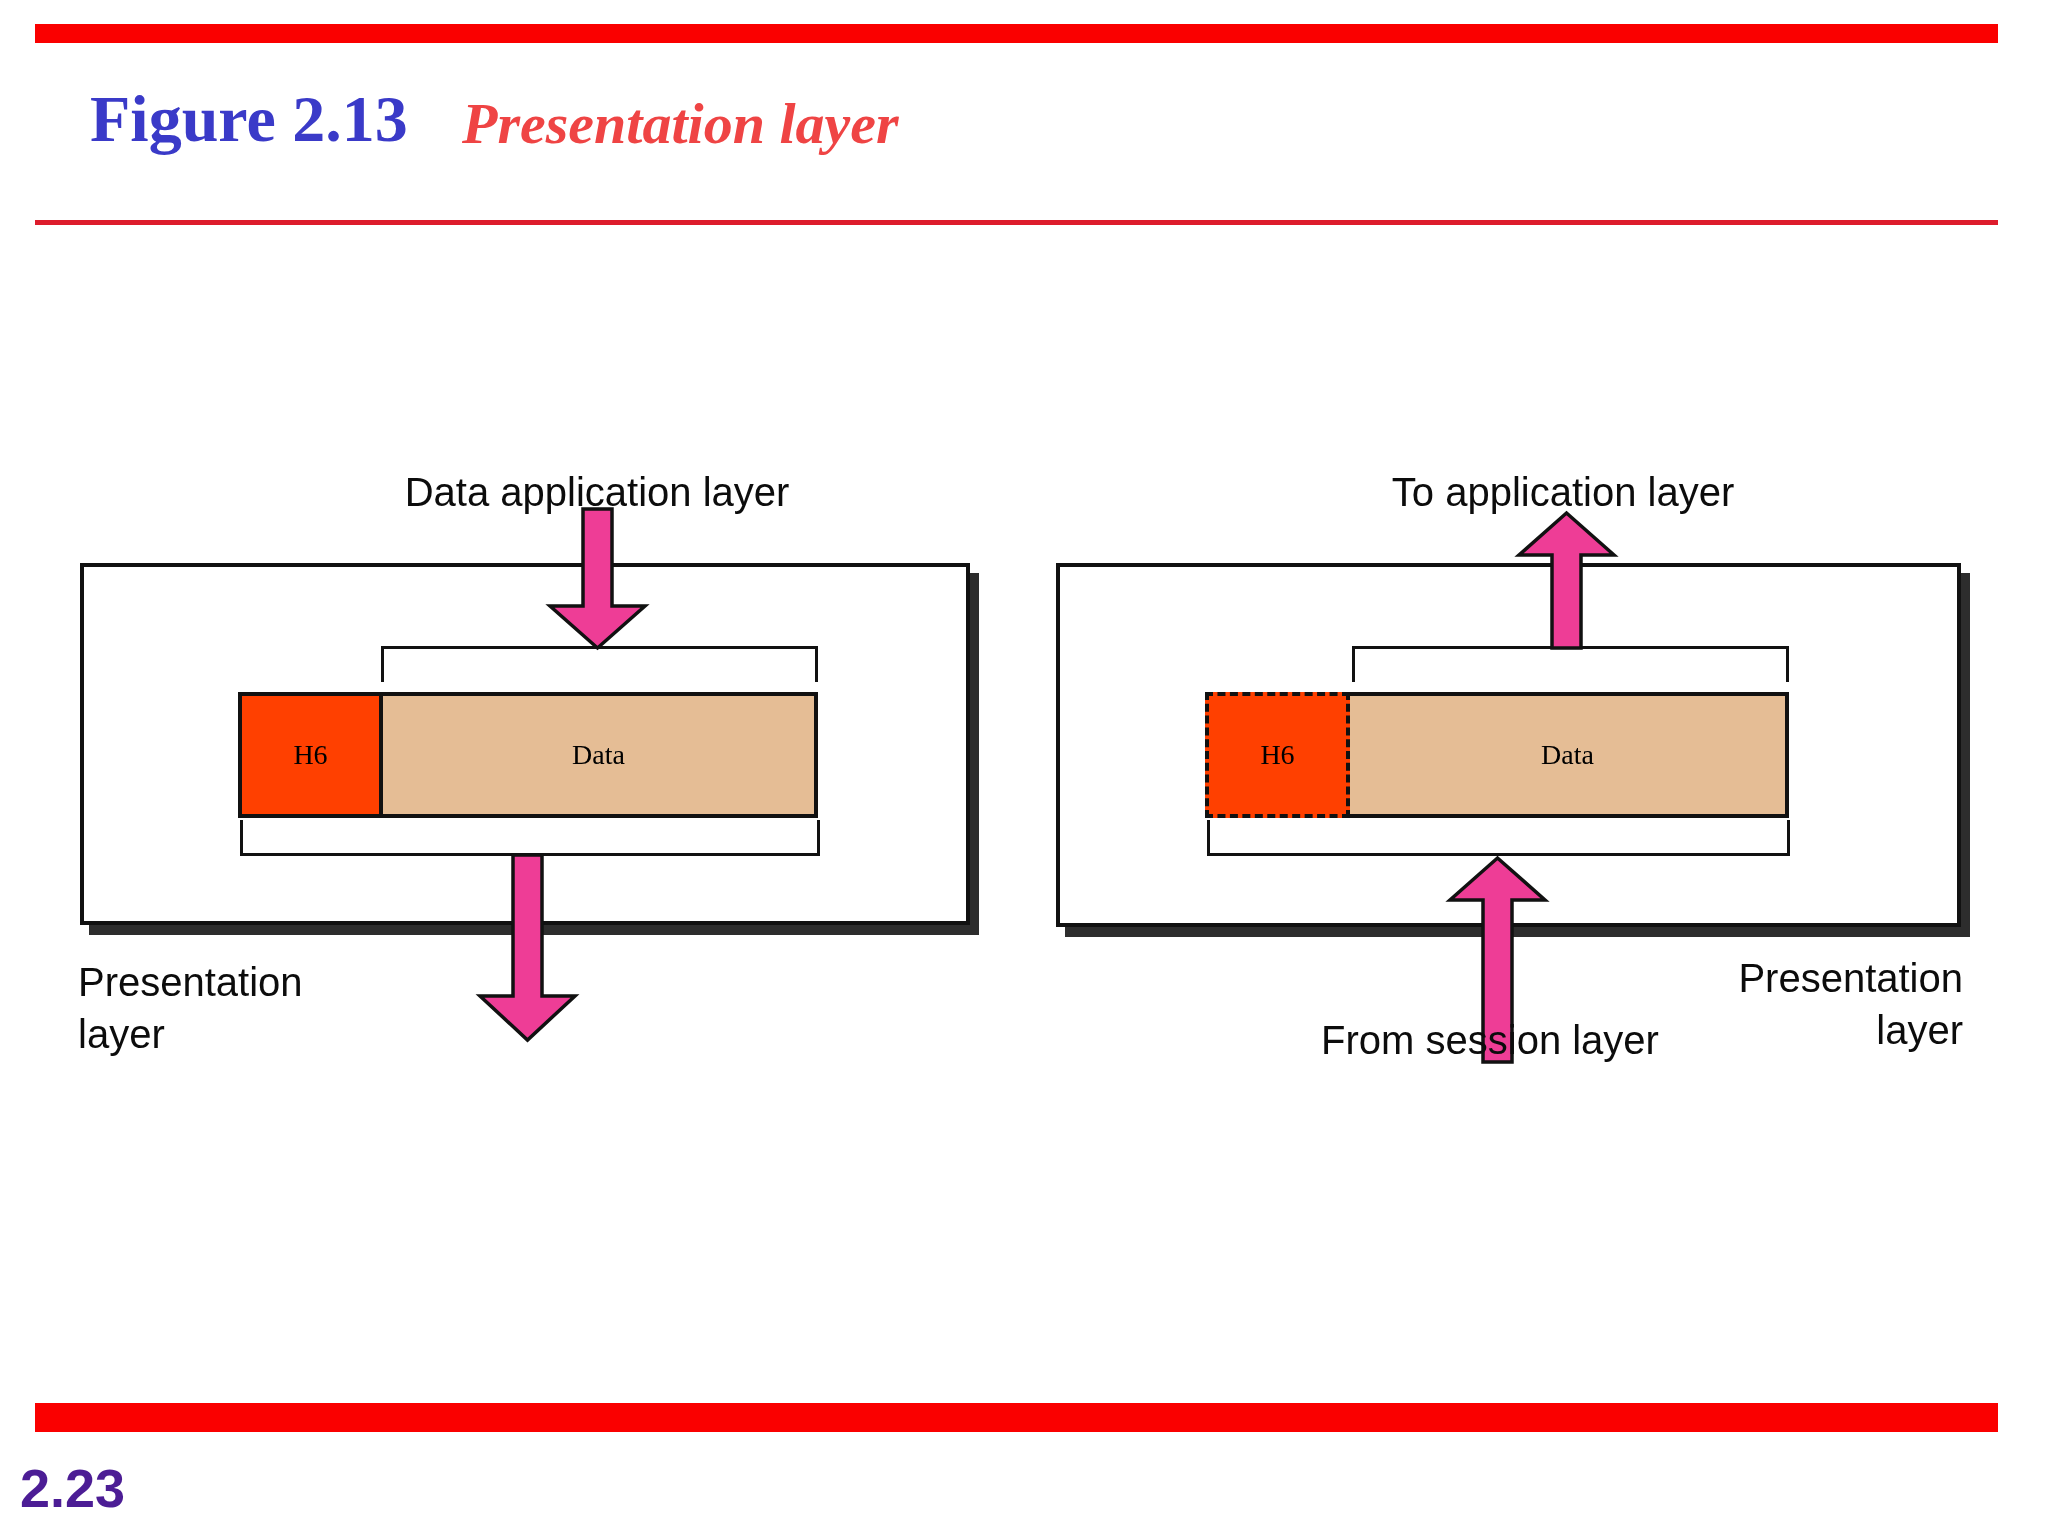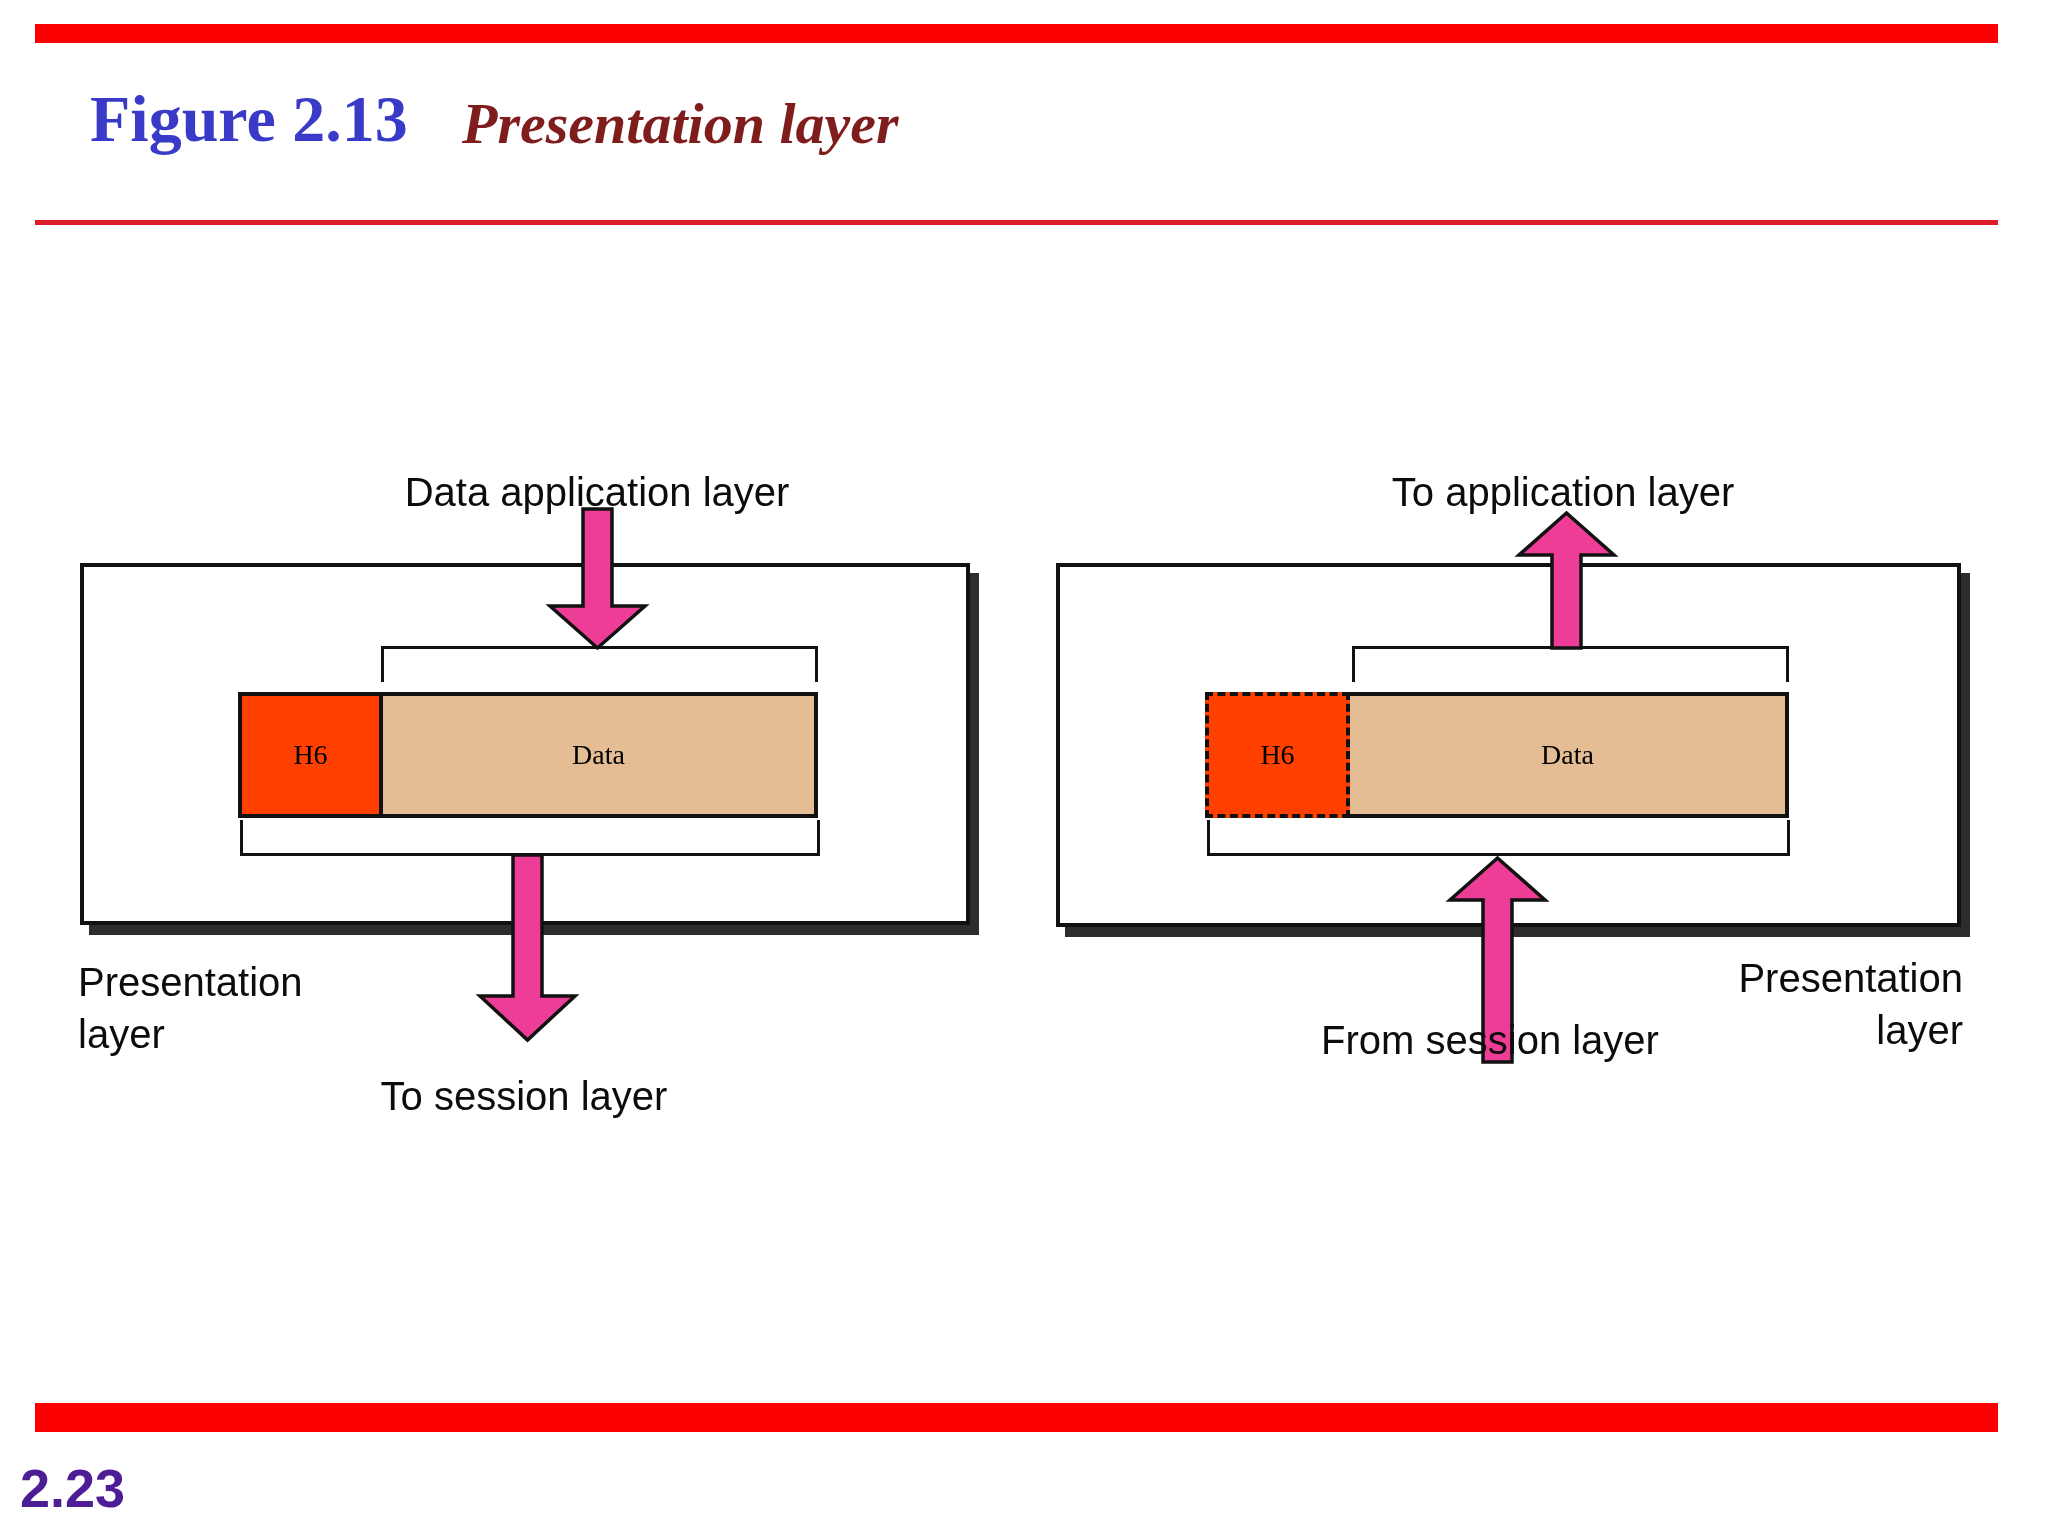--- a/index.html
+++ b/index.html
@@ -20,21 +20,21 @@
   .abs{position:absolute;}
   
   .top-bar{left:35px;top:24px;width:1963px;height:19px;background:var(--bar-red);}
   .title-rule{left:35px;top:220px;width:1963px;height:5px;background:var(--rule-red);}
   .figure-label{
     left:90px;top:84px;font-family:"Liberation Serif",serif;font-weight:bold;
     font-size:66px;line-height:70px;color:var(--title-blue);white-space:nowrap;
   }
   .figure-title{
     left:462px;top:92px;font-family:"Liberation Serif",serif;font-weight:bold;font-style:italic;
-    font-size:58px;line-height:64px;color:#7f1d1d;white-space:nowrap;
+    font-size:58px;line-height:64px;color:#ef4444;white-space:nowrap;
   }
   
   .layer-box{background:#fff;border:4px solid var(--ink);box-sizing:border-box;
     box-shadow:9px 10px 0 0 var(--shadow);z-index:1;}
   .box-left{left:80px;top:563px;width:890px;height:362px;}
   .box-right{left:1056px;top:563px;width:905px;height:364px;}
   
   .bracket{box-sizing:border-box;z-index:2;background:transparent;}
   .bracket-top{border-top:3px solid var(--ink);border-left:3px solid var(--ink);border-right:3px solid var(--ink);}
   .bracket-bottom{border-bottom:3px solid var(--ink);border-left:3px solid var(--ink);border-right:3px solid var(--ink);}
@@ -94,21 +94,20 @@
   <div class="abs bracket bracket-bottom lb-bracket"></div>
 
   <svg class="abs arrow" style="left:470px;top:853px;" width="115" height="190" viewBox="0 0 115 190">
     <polygon points="43,2 72,2 72,143 105,143 57.5,187 10,143 43,143"></polygon>
   </svg>
 
   <div class="abs layer-lbl layer-lbl-left">
     <div>Presentation</div>
     <div>layer</div>
   </div>
-  <div class="abs lbl centered to-session">To session layer</div>
 
   <div class="abs lbl centered to-app">To application layer</div>
 
   <div class="abs layer-box box-right"></div>
 
   <svg class="abs arrow" style="left:1509px;top:510px;" width="115" height="140" viewBox="0 0 115 140">
     <polygon points="57.5,3 105,45 72,45 72,138 43,138 43,45 10,45"></polygon>
   </svg>
 
   <div class="abs bracket bracket-top rt-bracket"></div>

